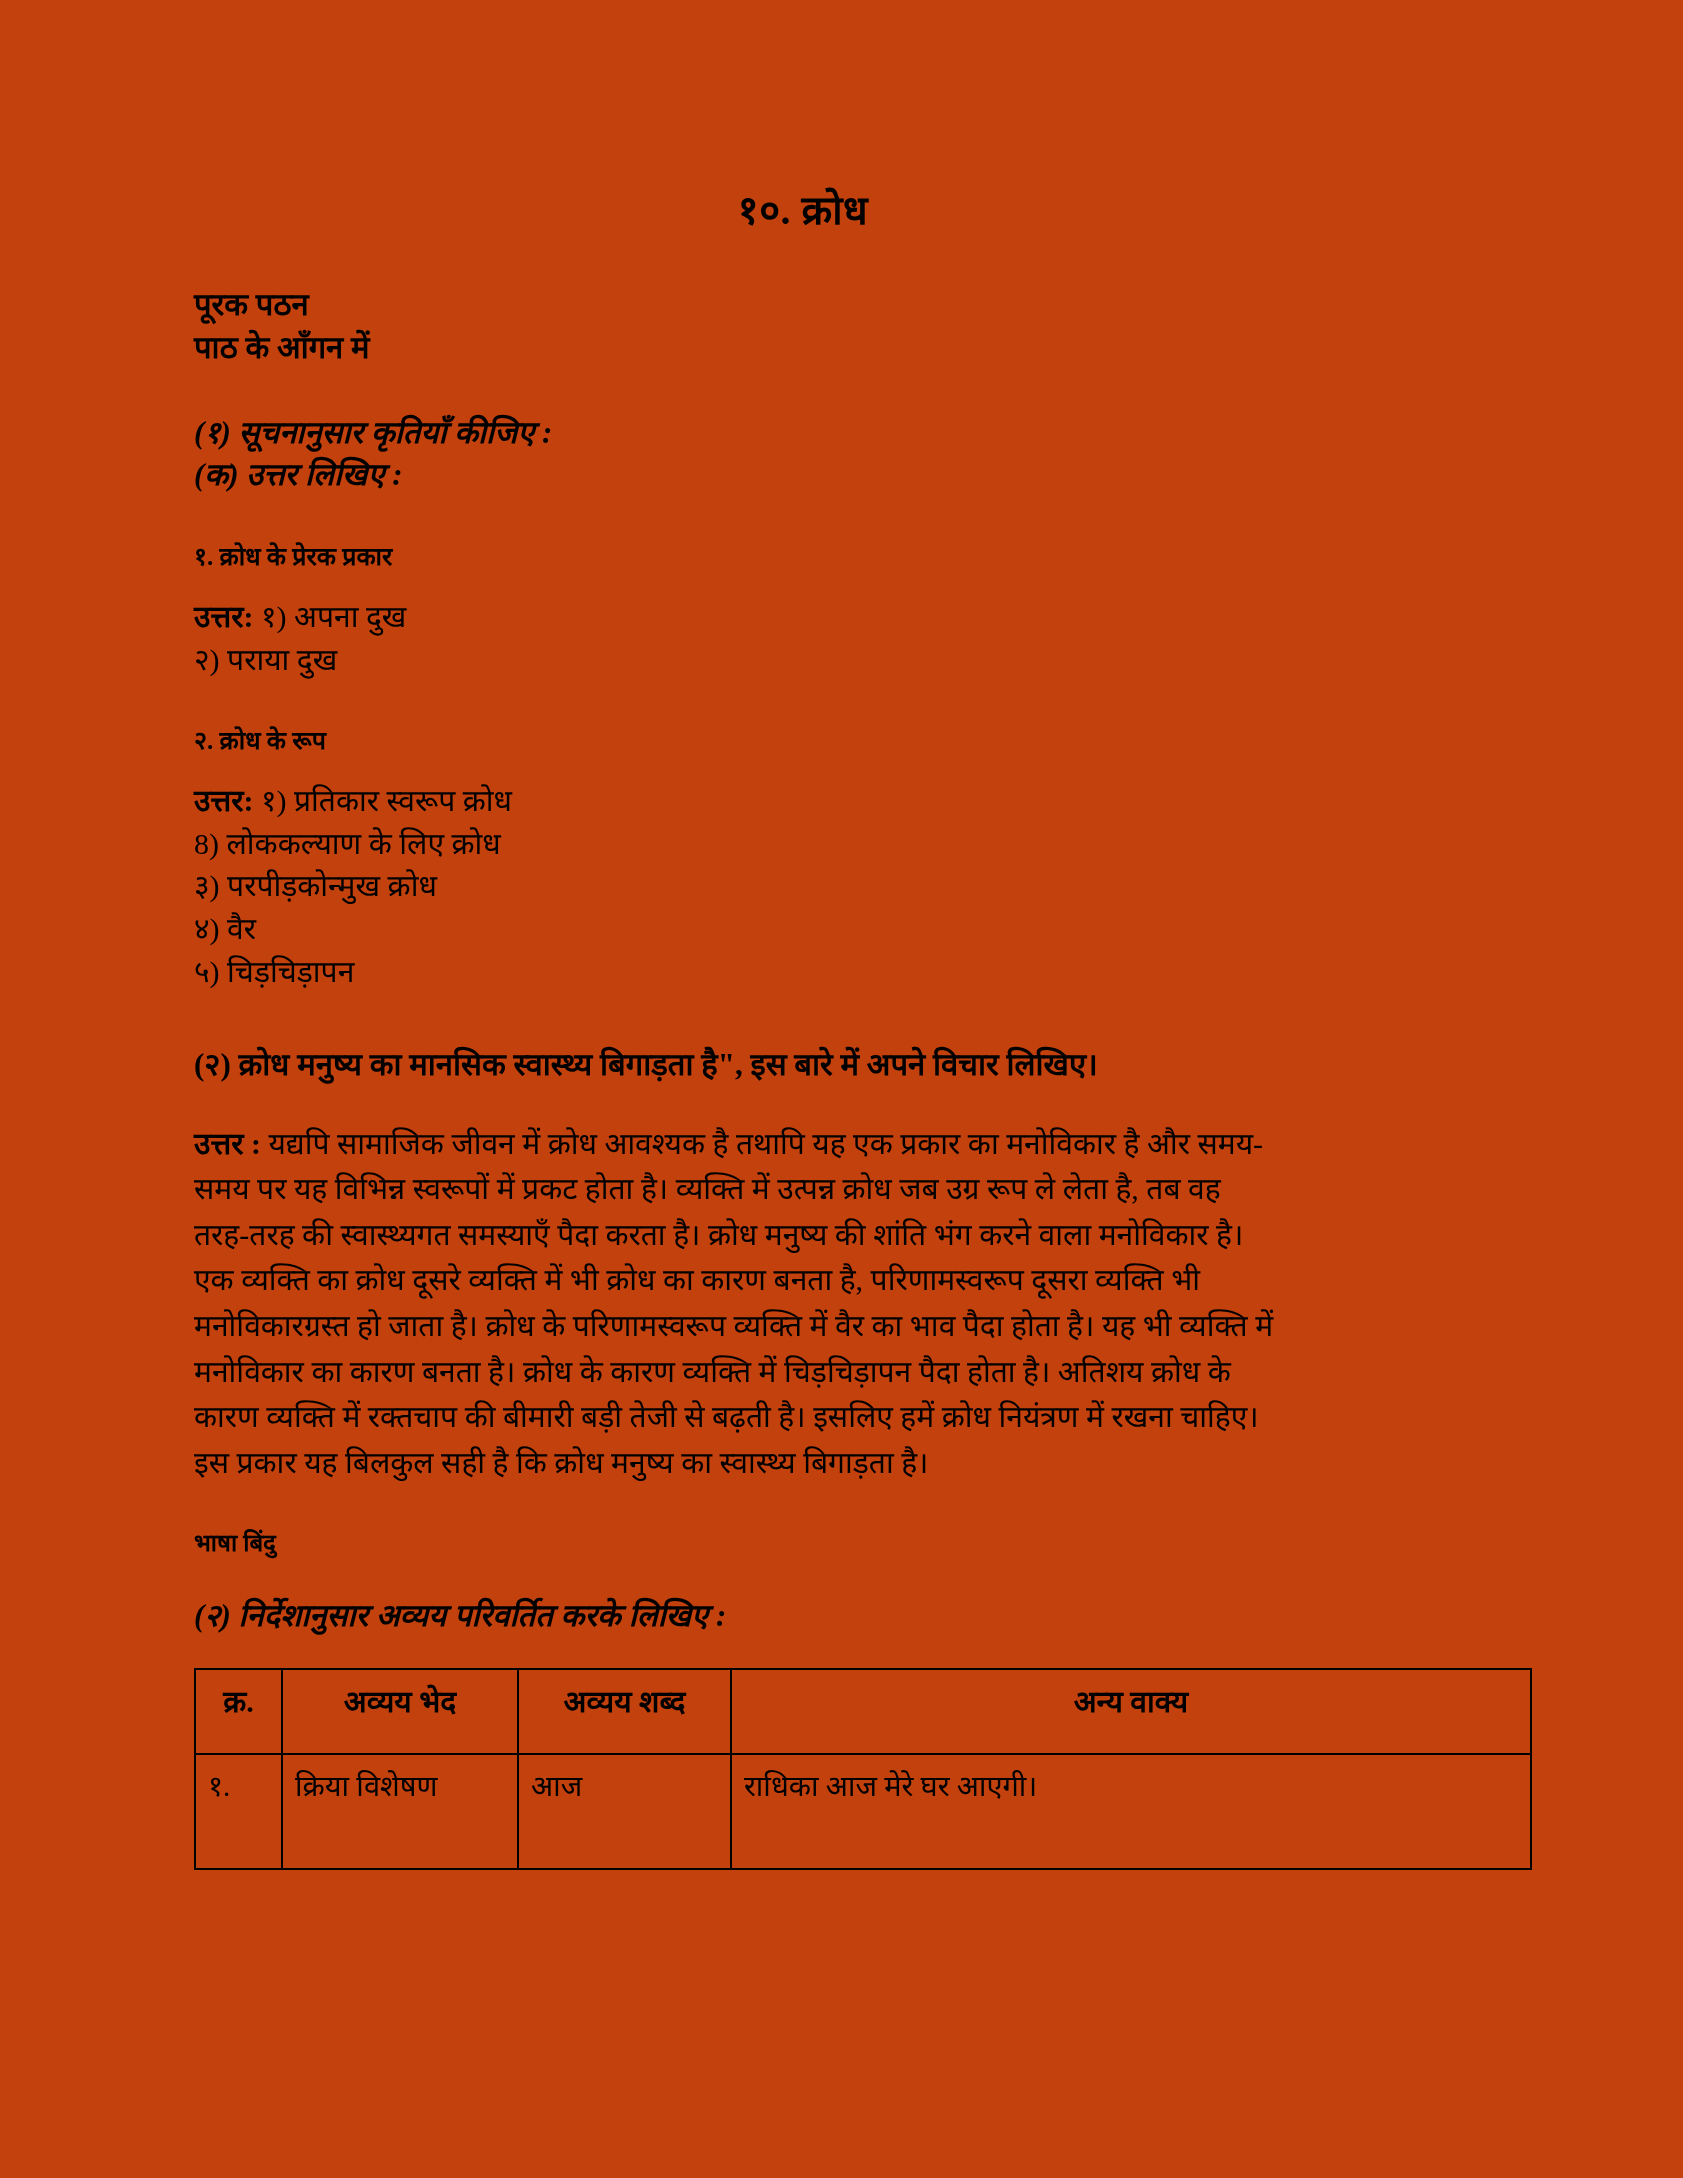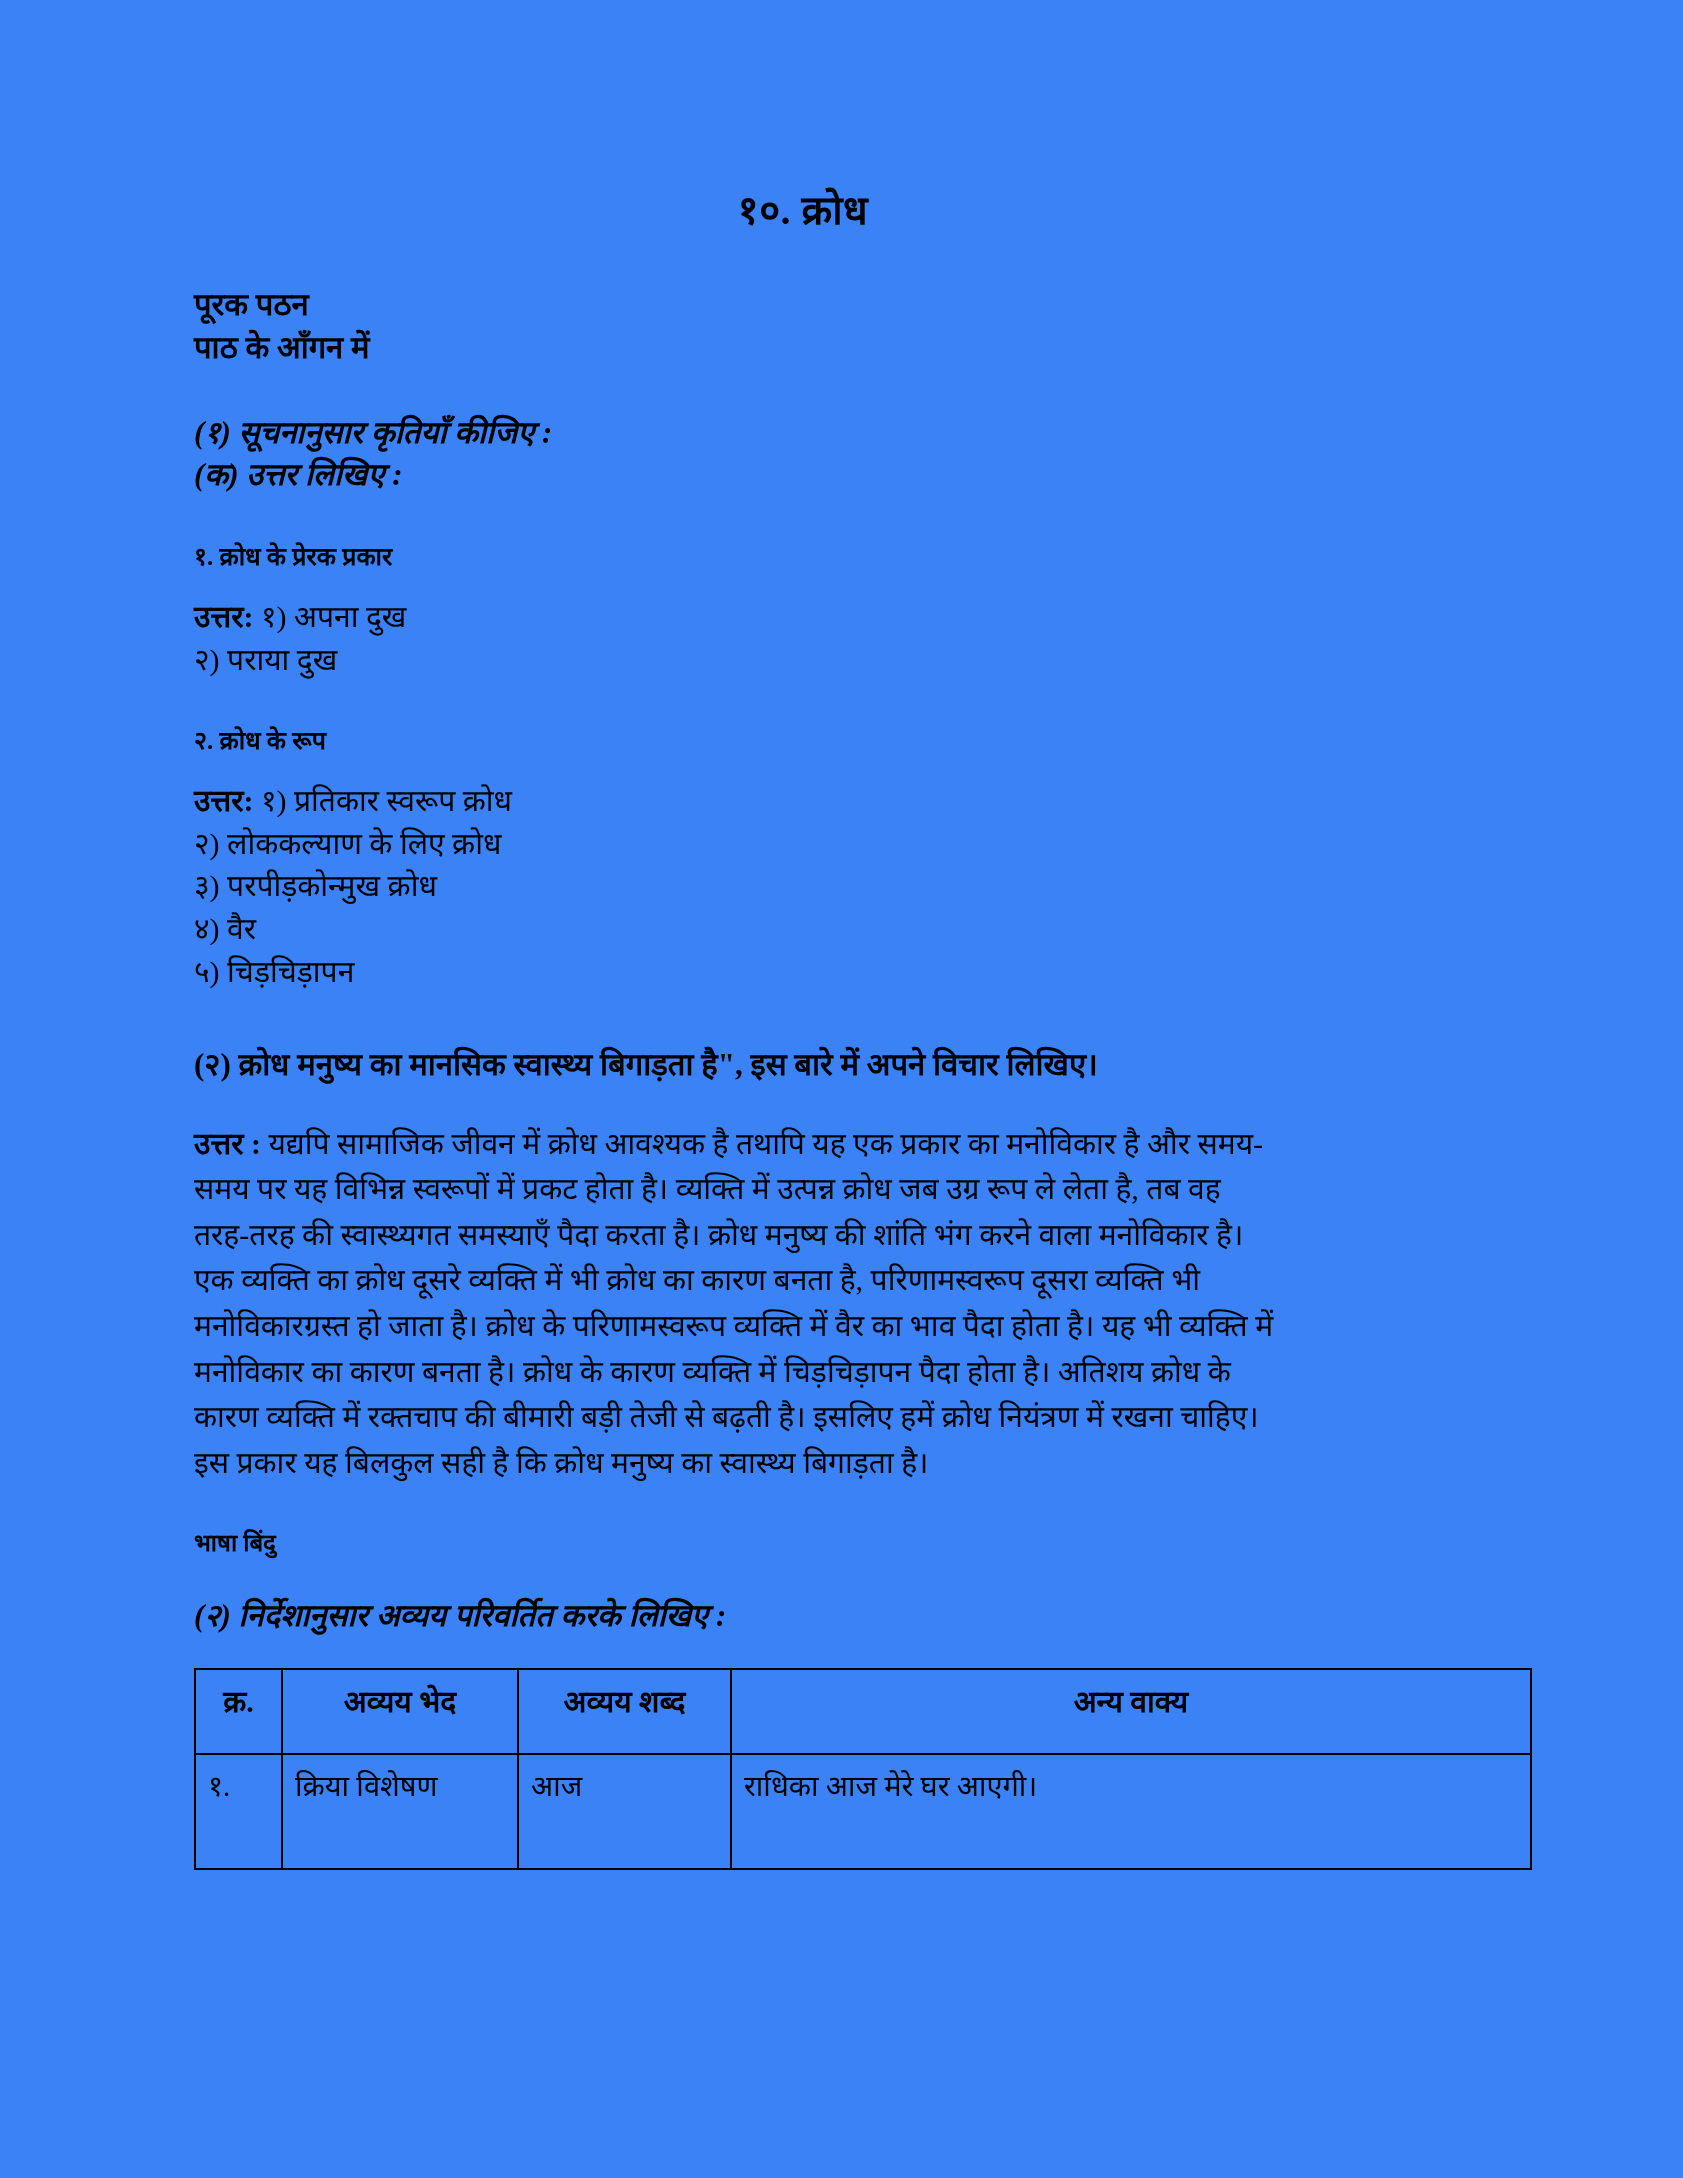--- a/index.html
+++ b/index.html
@@ -13,21 +13,21 @@
     font-family: "Liberation Serif", "DejaVu Serif", serif;
     color: #000000;
     overflow: hidden;
   }
   .page {
     width: 1683px;
     height: 2178px;
     position: relative;
     box-sizing: border-box;
     padding: 0;
-    background: #3b82f6;
+    background: #c2410c;
   }
   .content {
     position: absolute;
     left: 194px;
     top: 0;
     width: 1218px;
   }
 
   .doc-title {
     text-align: center;
@@ -161,21 +161,21 @@
       <div class="ans-line"><span class="lbl">उत्तर:</span> <span>१) अपना दुख</span></div>
       <div class="ans-line">२) पराया दुख</div>
     </div>
 
     <div class="spacer-md"></div>
 
     <div class="block">
       <div class="sub-head">२. क्रोध के रूप</div>
       <div class="spacer-sm"></div>
       <div class="ans-line"><span class="lbl">उत्तर:</span> <span>१) प्रतिकार स्वरूप क्रोध</span></div>
-      <div class="ans-line">२) लोककल्याण के लिए क्रोध</div>
+      <div class="ans-line">8) लोककल्याण के लिए क्रोध</div>
       <div class="ans-line">३) परपीड़कोन्मुख क्रोध</div>
       <div class="ans-line">४) वैर</div>
       <div class="ans-line">५) चिड़चिड़ापन</div>
     </div>
 
     <div class="spacer-lg"></div>
 
     <div class="block">
       <div class="bold-question">(२) क्रोध मनुष्य का मानसिक स्वास्थ्य बिगाड़ता है", इस बारे में अपने विचार लिखिए।</div>
     </div>

